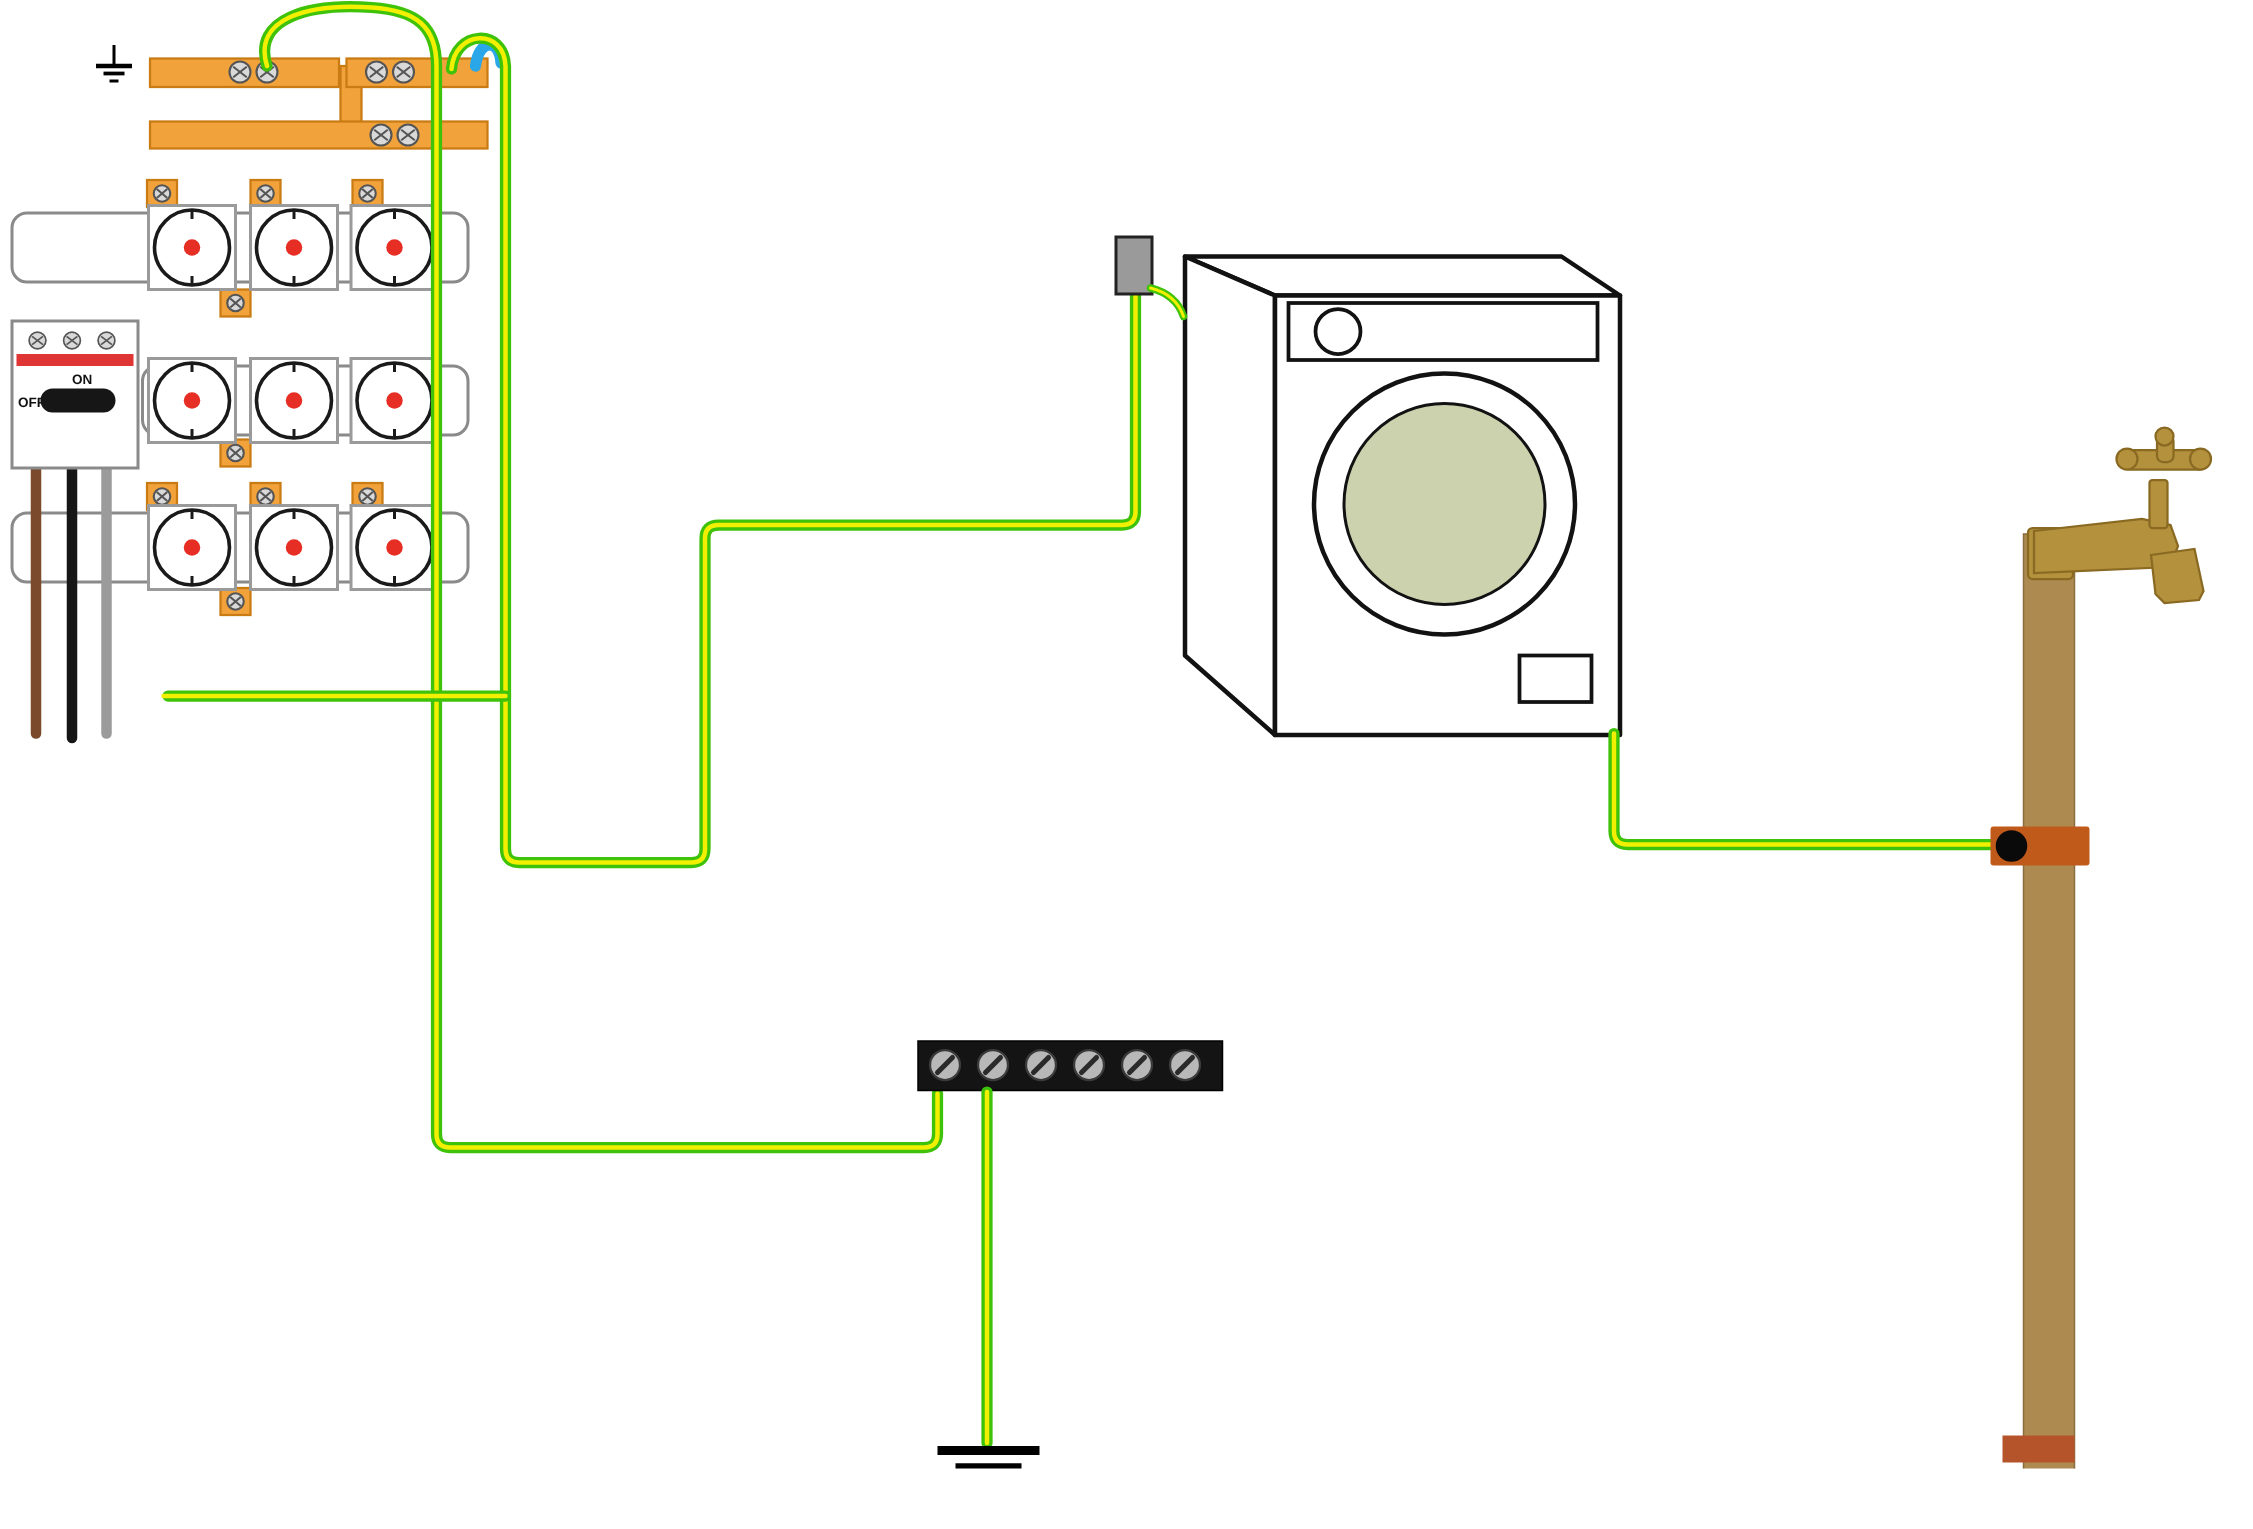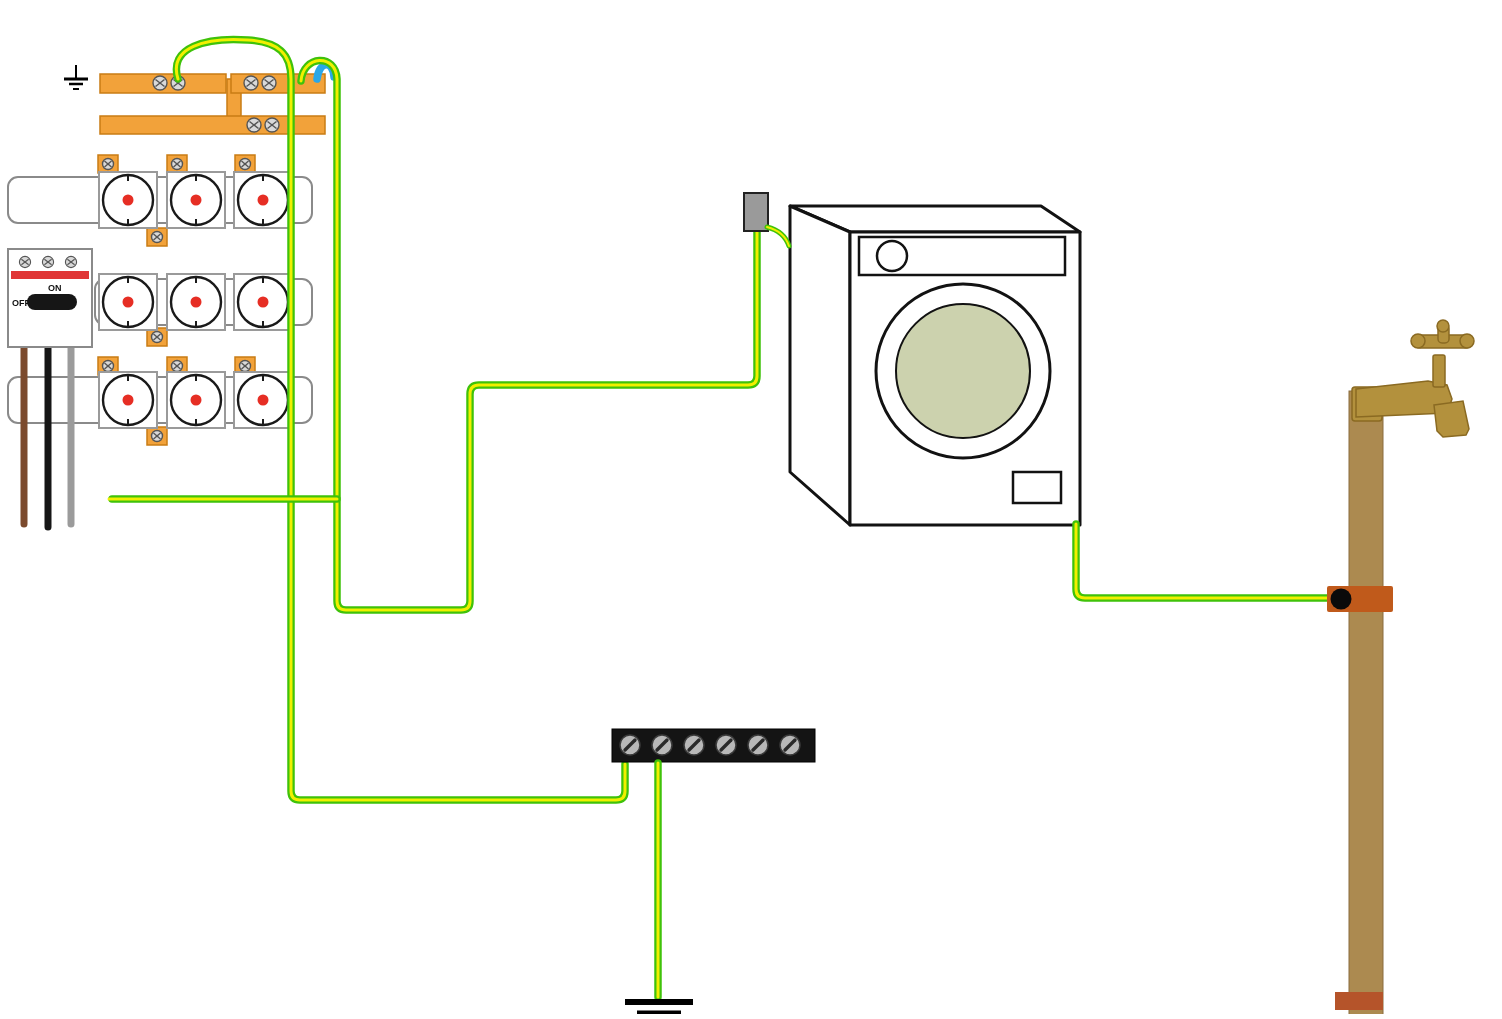--- a/index.html
+++ b/index.html
@@ -1,16 +1,16 @@
 <!DOCTYPE html>
 <html style="--wire_green: #3fc20a; --wire_yellow: #f2ef00; --wire_blue: #2aa7e8; --wire_brown: #7b4a2d; --wire_black: #161616; --wire_grey: #9b9b9b; --busbar_orange: #f2a23a; --busbar_outline: #c97c14; --fuse_red: #e62e24; --switch_red: #e03535; --door_inner: #ccd2ae; --connector_grey: #9a9a9a; --block_black: #141414; --pipe_tan: #ac8a50; --clamp_orange: #c05a1b; --clamp_lower: #b5542a; --brass: #b3913d; --brass_dark: #8a6a22;"><head>
 <meta charset="utf-8">
 <style>
   html,body{margin:0;padding:0;background:#fff;}
-  .stage{width:1502px;height:979px;position:relative;font-family:"Liberation Sans",sans-serif;margin-top:35px;}
+  .stage{width:1502px;height:979px;position:relative;font-family:"Liberation Sans",sans-serif;}
   svg{display:block;}
   .wire-g{fill:none;stroke:var(--wire_green,#3fc20a);stroke-width:7.5;stroke-linecap:round;stroke-linejoin:round;}
   .wire-y{fill:none;stroke:var(--wire_yellow,#f2ef00);stroke-width:3;stroke-linecap:round;stroke-linejoin:round;}
   .wire-blue{fill:none;stroke:var(--wire_blue,#2aa7e8);stroke-width:7.5;stroke-linecap:round;}
   .wire-brown{fill:none;stroke:var(--wire_brown,#7b4a2d);stroke-width:7;stroke-linecap:round;}
   .wire-black{fill:none;stroke:var(--wire_black,#161616);stroke-width:7;stroke-linecap:round;}
   .wire-grey{fill:none;stroke:var(--wire_grey,#9b9b9b);stroke-width:7;stroke-linecap:round;}
   .bus{fill:var(--busbar_orange,#f2a23a);stroke:var(--busbar_outline,#c97c14);stroke-width:1.5;}
   .screwc{fill:#d9d9d9;stroke:#555;stroke-width:1.4;}
   .screwl{stroke:#555;stroke-width:1.4;}

